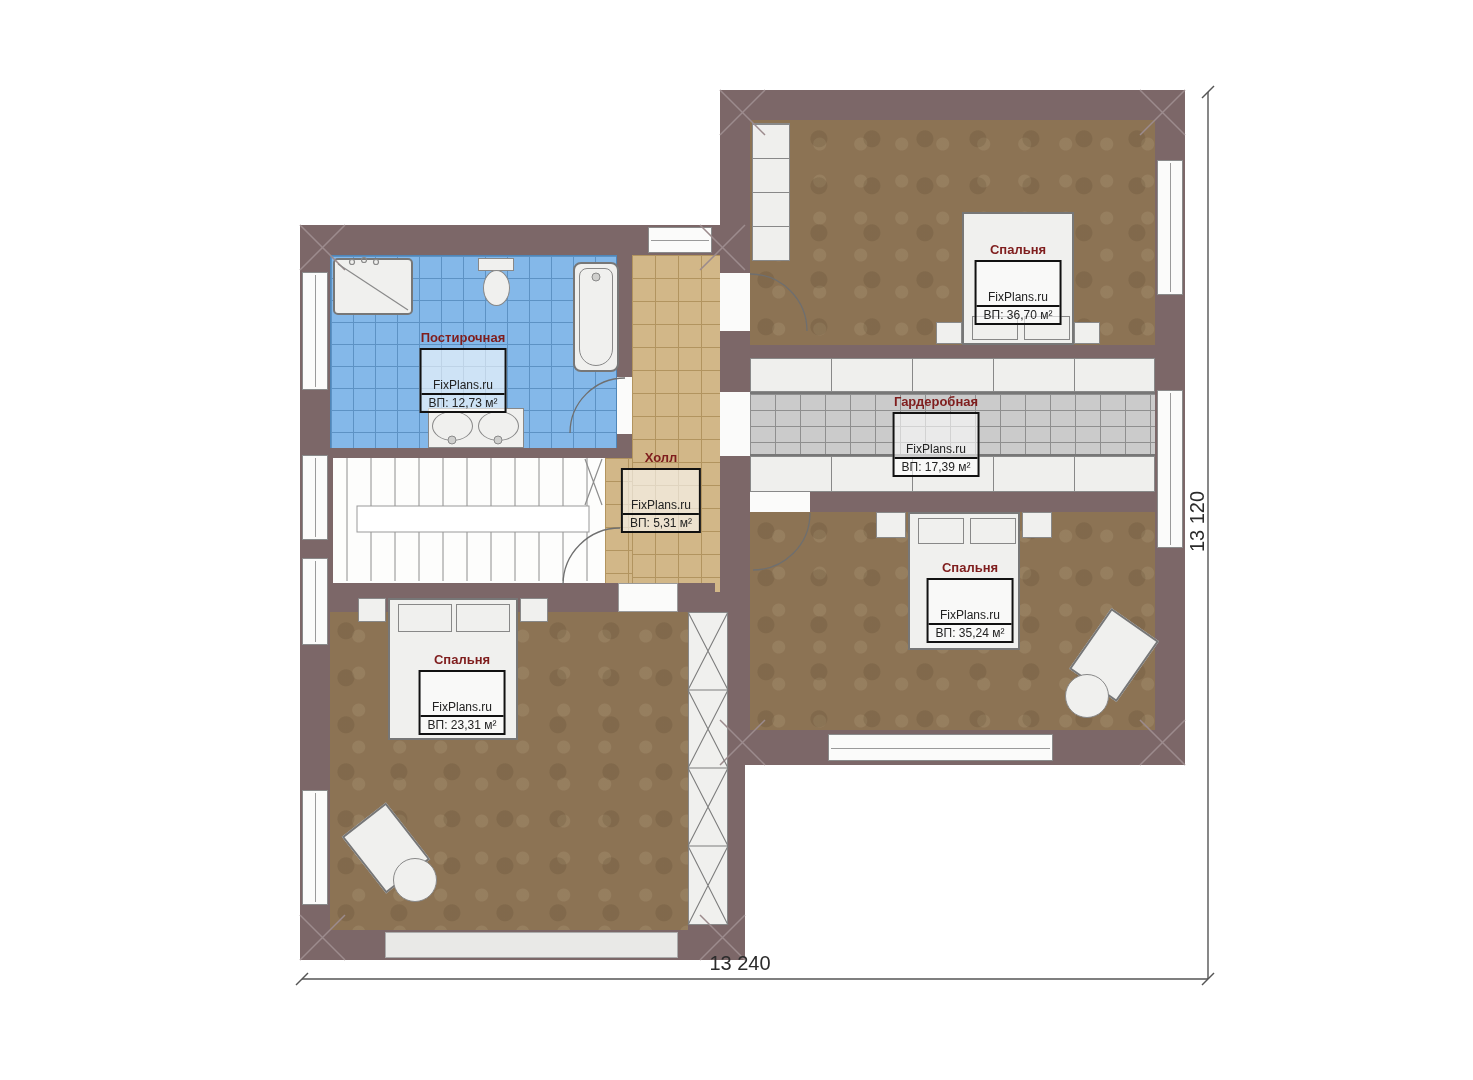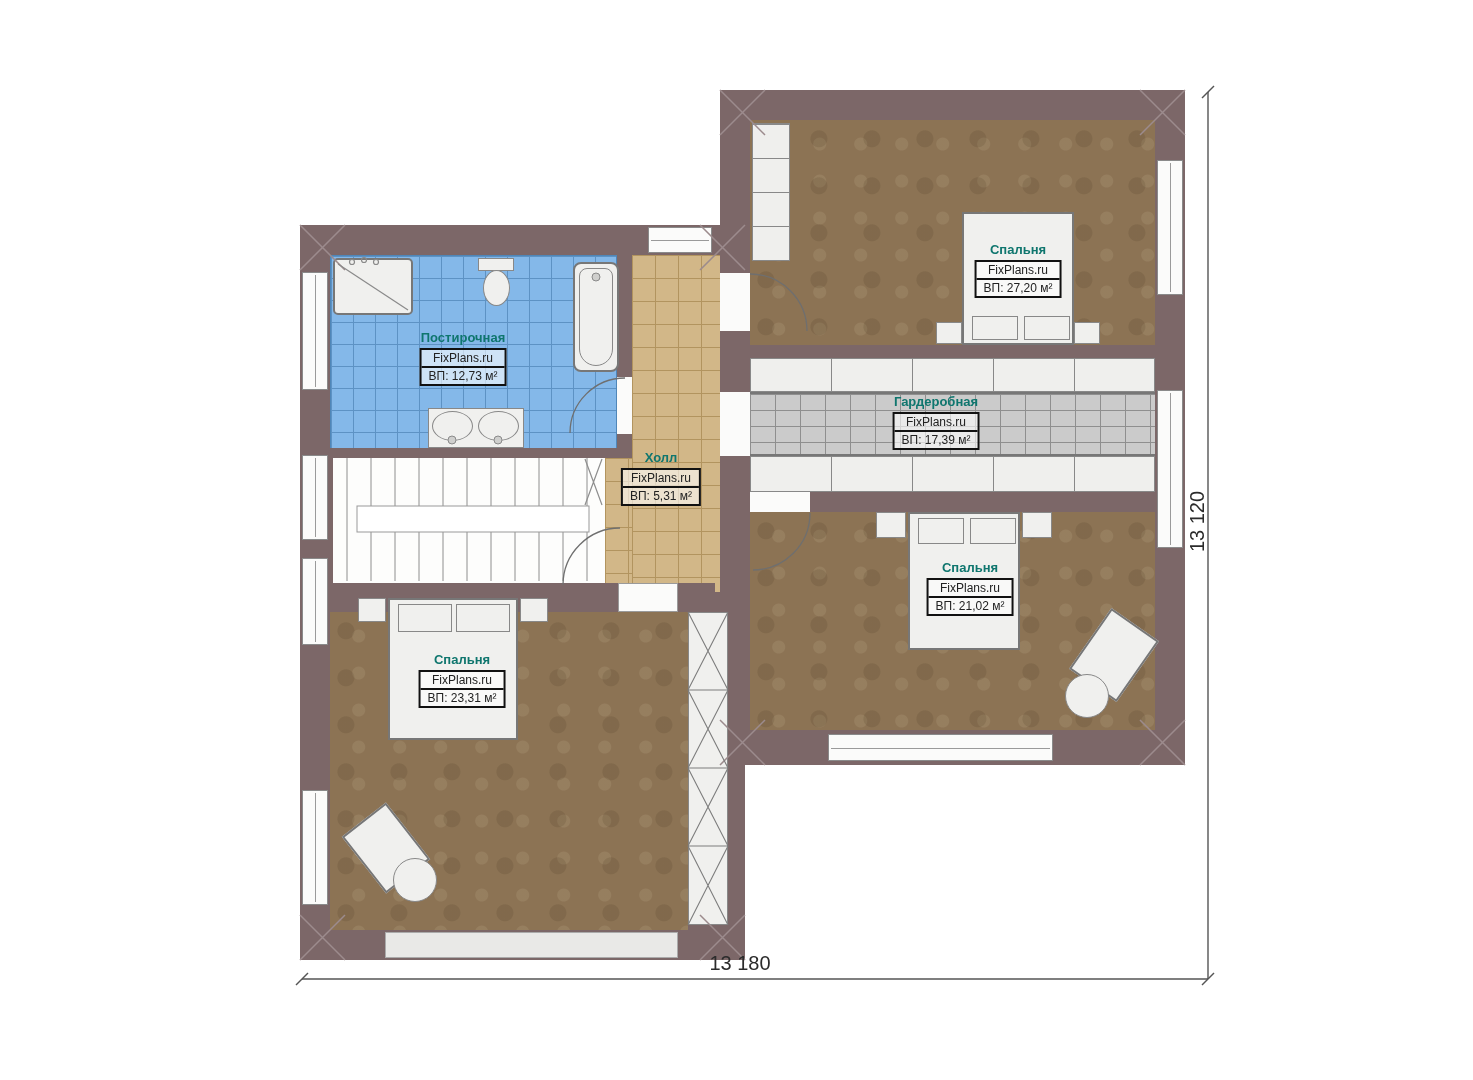--- a/index.html
+++ b/index.html
@@ -31,23 +31,23 @@
   .win{background:#fbfbfa;border:1px solid #8a8a8a;}
   .win.v::after{content:"";position:absolute;left:50%;top:2px;bottom:2px;width:0;border-left:1px solid #9a9a9a;}
   .win.h::after{content:"";position:absolute;top:50%;left:2px;right:2px;height:0;border-top:1px solid #9a9a9a;}
   .win{position:absolute;}
   .sill{background:#e9e9e7;border:1px solid #ababab;}
   .furn{background:#f0f0ee;border:2px solid #777;}
   .furn-thin{background:#f0f0ee;border:1px solid #888;}
   .round{border-radius:50%;}
   
   .rlabel{position:absolute;transform:translateX(-50%);text-align:center;z-index:10;}
-  .rname{font-size:13px;font-weight:bold;color:#0f766e;margin-bottom:3px;white-space:nowrap;}
+  .rname{font-size:13px;font-weight:bold;color:#7f1d1d;margin-bottom:3px;white-space:nowrap;}
   .lbox{display:inline-block;border:2px solid #111;background:rgba(255,255,255,0.6);}
-  .lsite{font-size:12px;color:#222;padding:1px 7px;white-space:nowrap;}
+  .lsite{font-size:12px;color:#222;padding:1px 7px;white-space:nowrap;margin-top:27px;}
   .larea{font-size:12px;color:#222;padding:1px 7px;border-top:2px solid #111;white-space:nowrap;}
   .dim{position:absolute;font-size:20px;color:#2b2b2b;z-index:10;}
   svg.overlay{position:absolute;left:0;top:0;z-index:5;pointer-events:none;}
   .furnlayer{z-index:3;}
 </style>
 </head>
 <body>
 
 <div id="canvas">
 
@@ -194,44 +194,44 @@
     <div class="lbox">
       <div class="lsite">FixPlans.ru</div>
       <div class="larea">ВП: 5,31 м²</div>
     </div>
   </div>
 
   <div class="rlabel" style="left:1018px;top:242px;">
     <div class="rname">Спальня</div>
     <div class="lbox">
       <div class="lsite">FixPlans.ru</div>
-      <div class="larea">ВП: 27,20 м²</div>
+      <div class="larea">ВП: 36,70 м²</div>
     </div>
   </div>
 
   <div class="rlabel" style="left:936px;top:394px;">
     <div class="rname">Гардеробная</div>
     <div class="lbox">
       <div class="lsite">FixPlans.ru</div>
       <div class="larea">ВП: 17,39 м²</div>
     </div>
   </div>
 
   <div class="rlabel" style="left:970px;top:560px;">
     <div class="rname">Спальня</div>
     <div class="lbox">
       <div class="lsite">FixPlans.ru</div>
-      <div class="larea">ВП: 21,02 м²</div>
+      <div class="larea">ВП: 35,24 м²</div>
     </div>
   </div>
 
   <div class="rlabel" style="left:462px;top:652px;">
     <div class="rname">Спальня</div>
     <div class="lbox">
       <div class="lsite">FixPlans.ru</div>
       <div class="larea">ВП: 23,31 м²</div>
     </div>
   </div>
 
-  <div class="dim" style="left:740px;top:952px;transform:translateX(-50%);">13 180</div>
+  <div class="dim" style="left:740px;top:952px;transform:translateX(-50%);">13 240</div>
   <div class="dim" style="left:1157px;top:510px;width:80px;text-align:center;transform:rotate(-90deg);">13 120</div>
 
 </div>
 
 </body></html>

